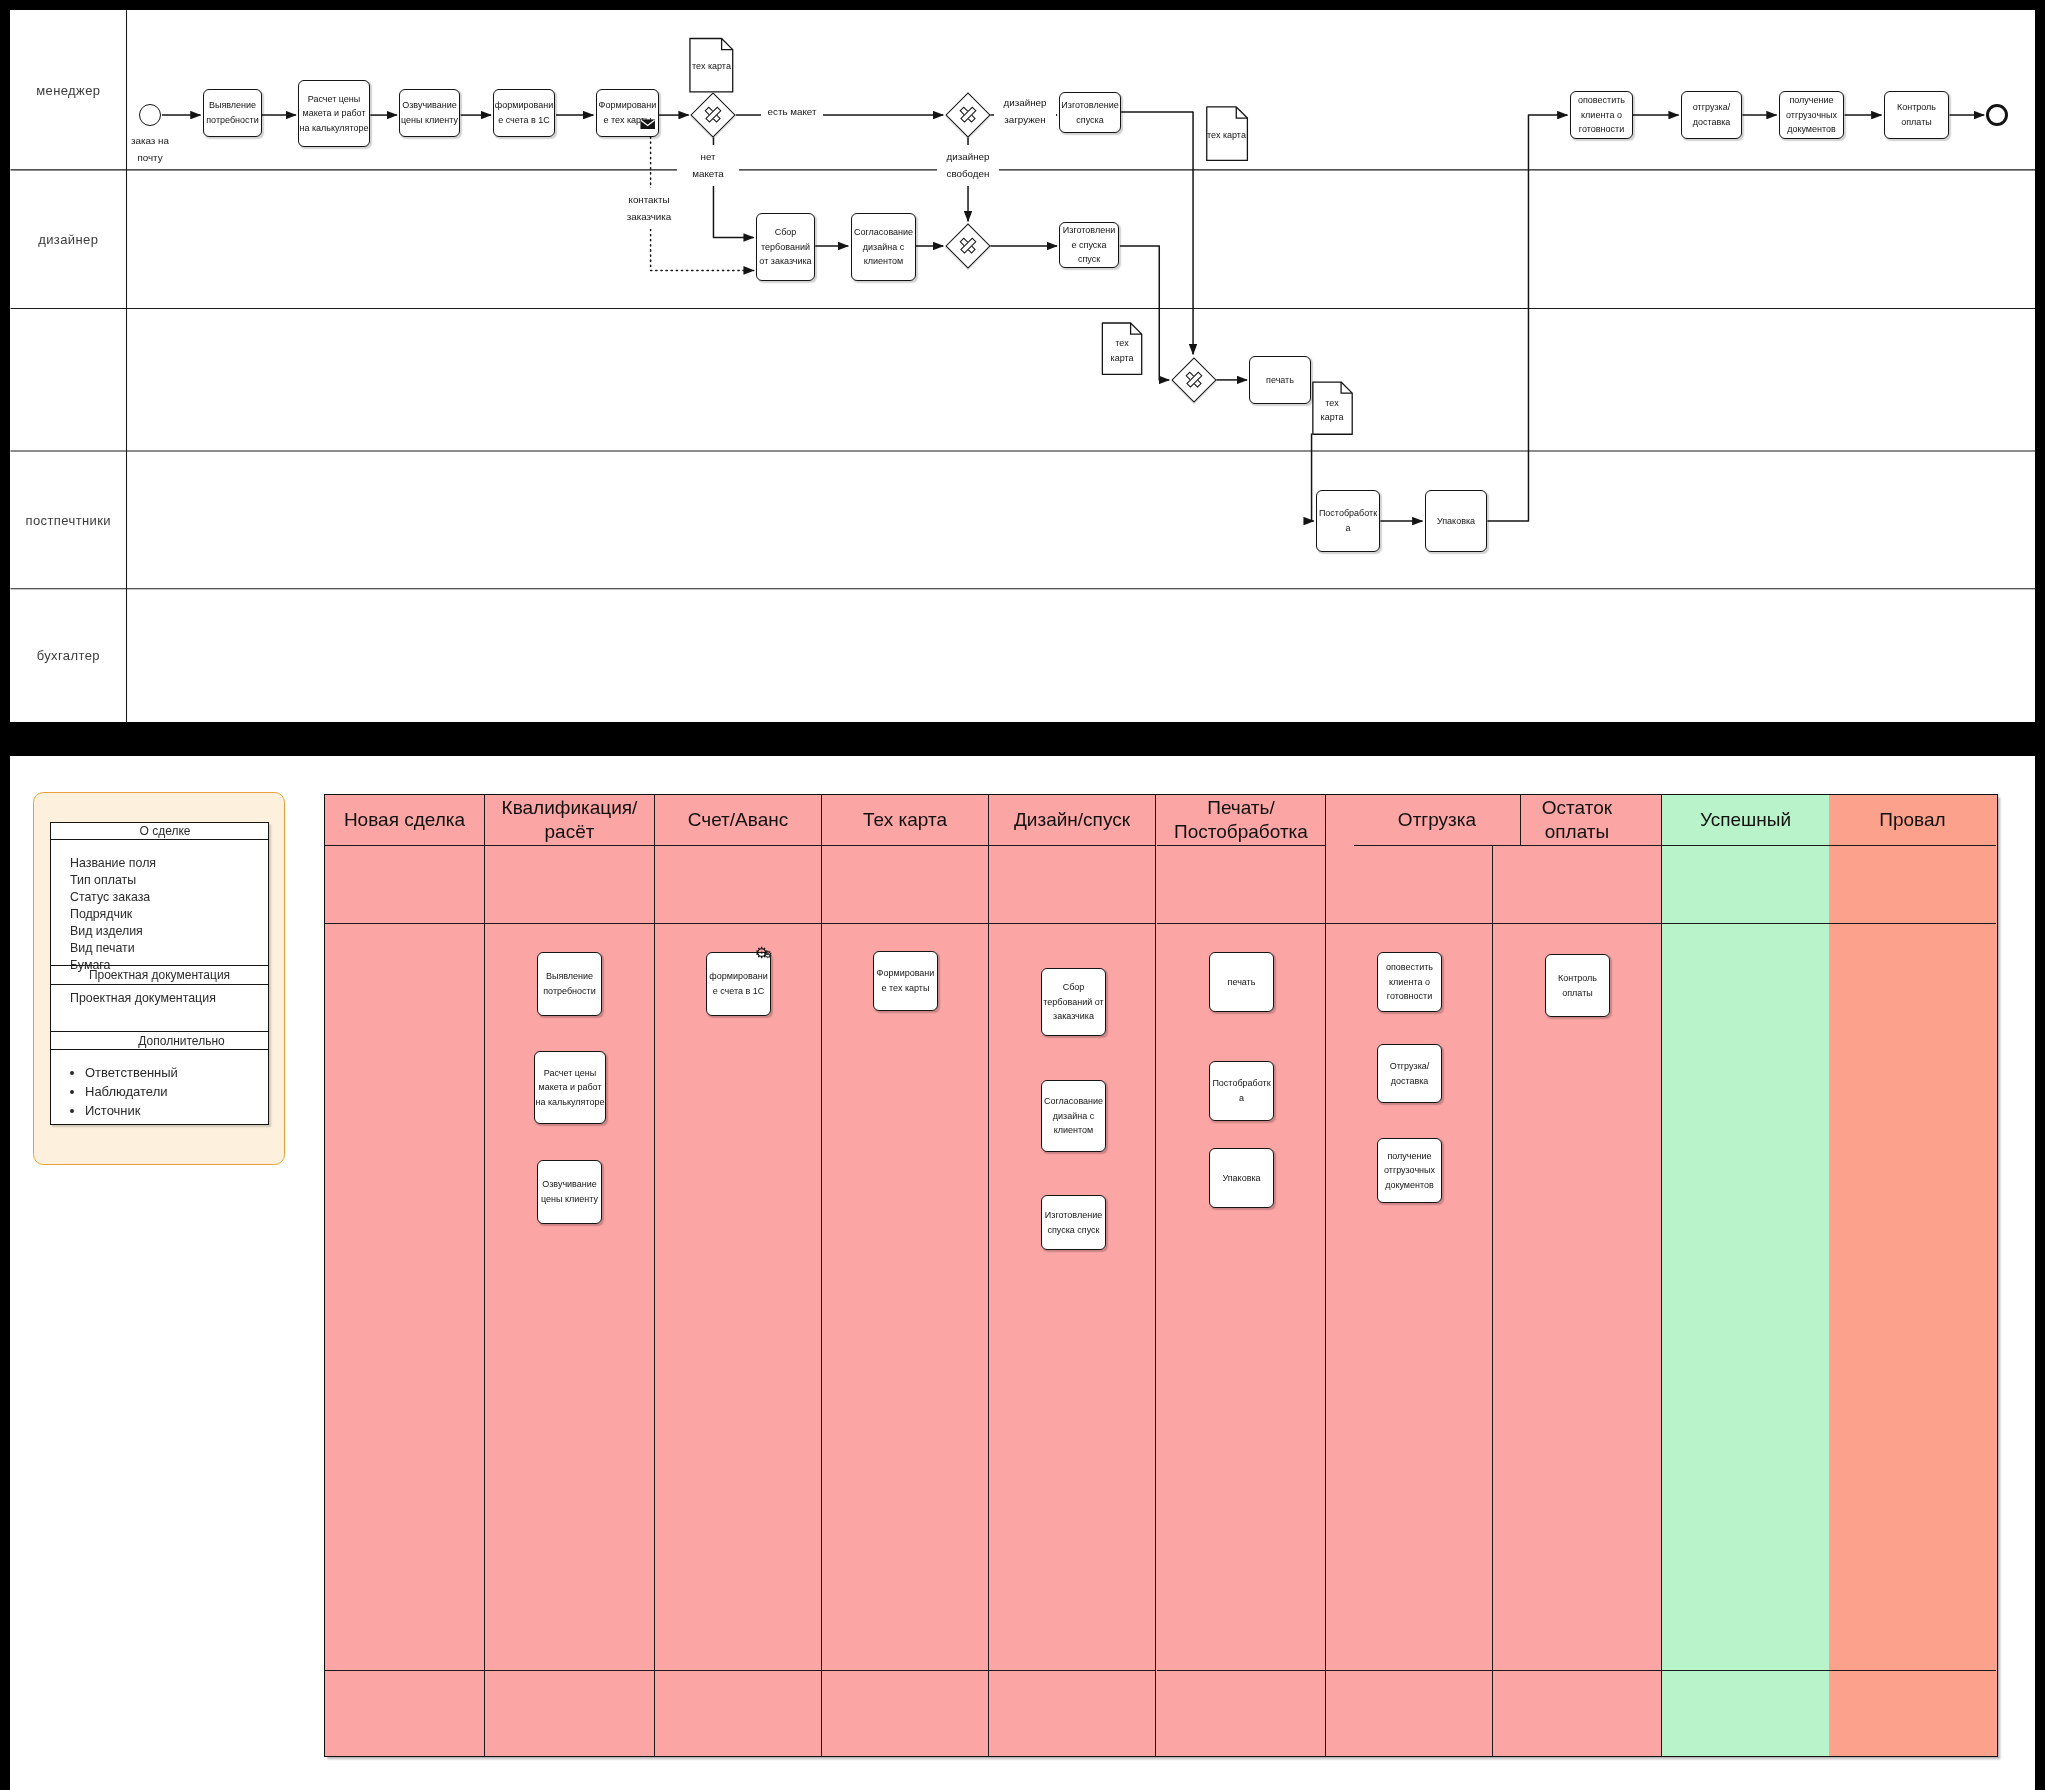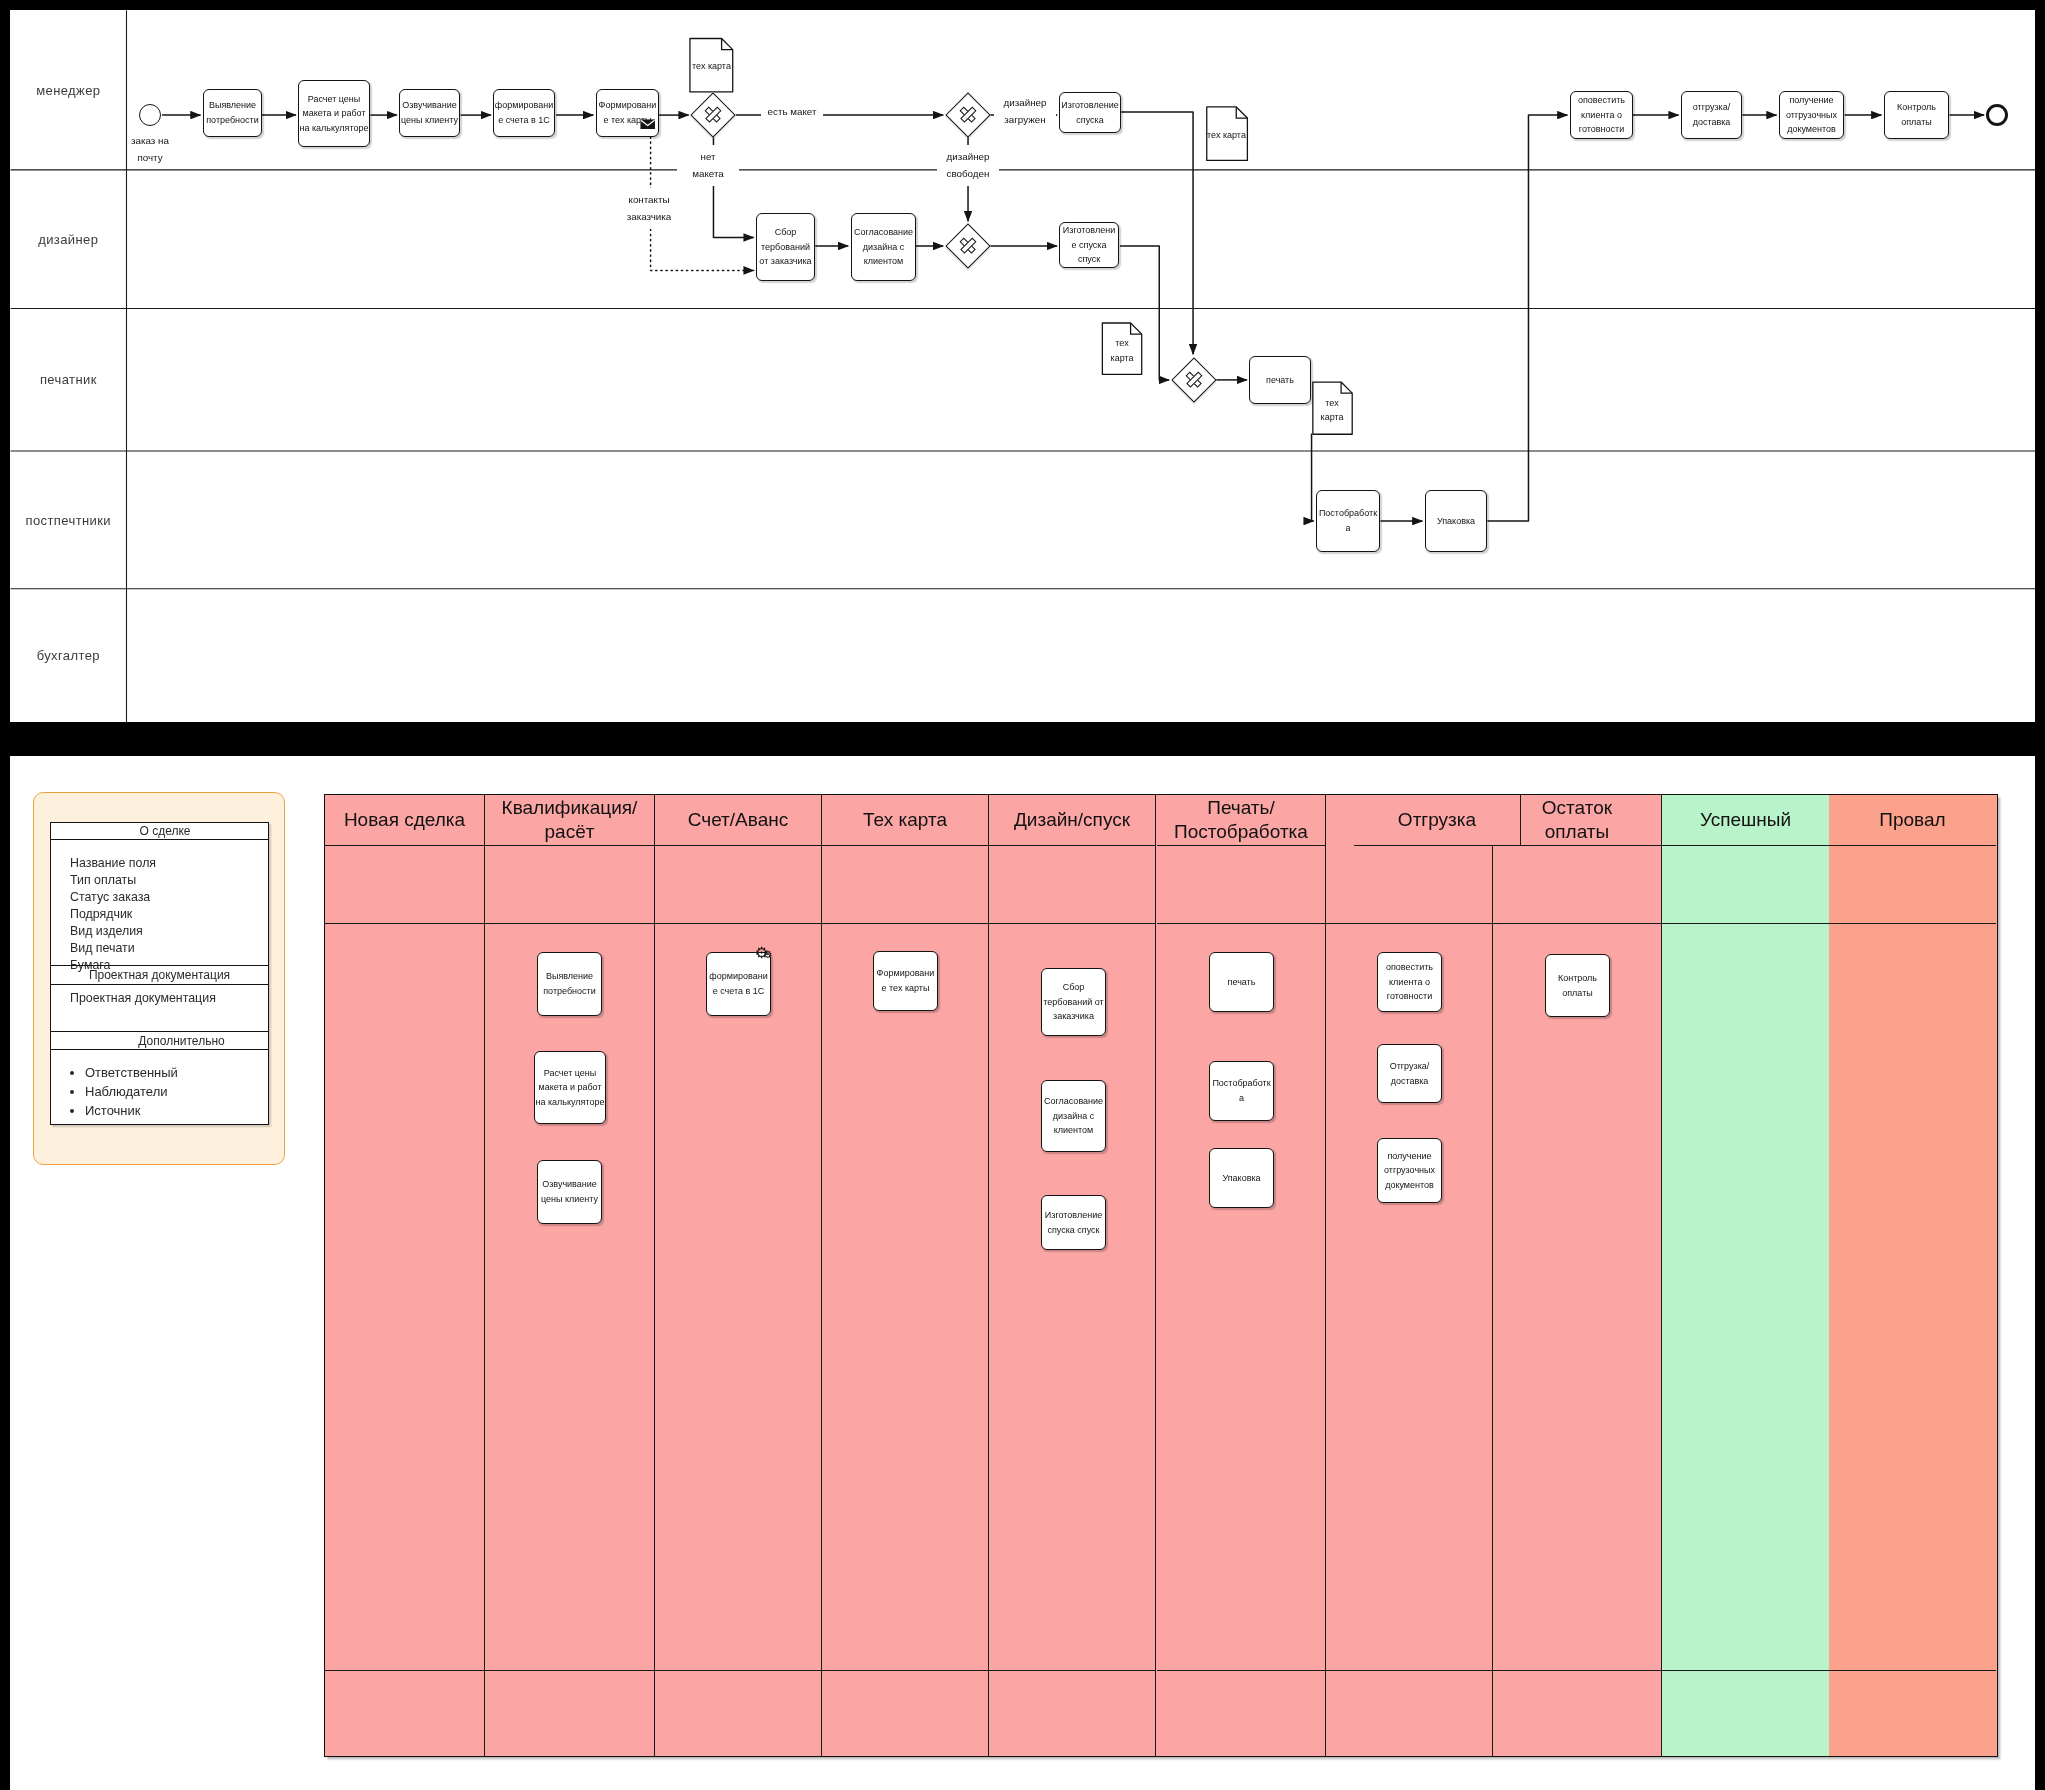--- a/index.html
+++ b/index.html
@@ -222,21 +222,20 @@
       <div class="cell r1" style="left: 1337px; top: 51px; width: 168px; height: 78px; position: absolute; background: rgb(185, 243, 201);"></div>
       <div class="cell r2" style="left: 1337px; top: 129px; width: 168px; height: 747px; position: absolute; background: rgb(185, 243, 201);"></div>
       <div class="cell" style="left: 1337px; top: 876px; width: 168px; height: 85px; position: absolute; background: rgb(185, 243, 201);"></div>
       <div class="cell last-col hrow" style="left: 1504px; top: 0px; width: 167px; height: 51px; position: absolute; background: rgb(252, 161, 140);">Провал</div>
       <div class="cell last-col r1" style="left: 1504px; top: 51px; width: 167px; height: 78px; position: absolute; background: rgb(252, 161, 140);"></div>
       <div class="cell last-col r2" style="left: 1504px; top: 129px; width: 167px; height: 747px; position: absolute; background: rgb(252, 161, 140);"></div>
       <div class="cell last-col" style="left: 1504px; top: 876px; width: 167px; height: 85px; position: absolute; background: rgb(252, 161, 140);"></div>
     </div>
 <div class="lane-label" style="left: 10.3px; top: 10.3px; width: 116px; height: 160px; position: absolute;">менеджер</div>
     <div class="lane-label" style="left: 10.3px; top: 170px; width: 116px; height: 139px; position: absolute;">дизайнер</div>
-    <div class="lane-label" style="left: 10.3px; top: 308px; width: 116px; height: 142px; position: absolute;">печатник</div>
     <div class="lane-label" style="left: 10.3px; top: 451px; width: 116px; height: 138px; position: absolute;">постпечтники</div>
     <div class="lane-label" style="left: 10.3px; top: 589px; width: 116px; height: 133px; position: absolute;">бухгалтер</div>
     <div class="doc-label" style="left: 691px; top: 44px; width: 41px; height: 45px; position: absolute;">тех карта</div>
     <div class="doc-label" style="left: 1207px; top: 113px; width: 39px; height: 45px; position: absolute;">тех карта</div>
     <div class="doc-label" style="left: 1103px; top: 329px; width: 38px; height: 43px; position: absolute;">тех карта</div>
     <div class="doc-label" style="left: 1313px; top: 388px; width: 38px; height: 44px; position: absolute;">тех карта</div>
     <div class="gateway" style="left: 697px; top: 99px; width: 32px; height: 32px; position: absolute;">
       <span class="bar bar-h"></span>
       <span class="bar bar-v"></span>
     </div>

